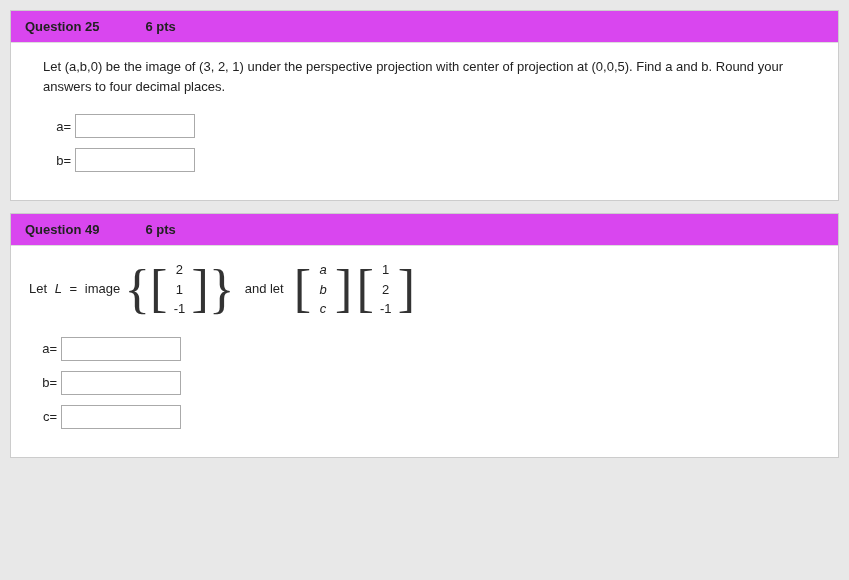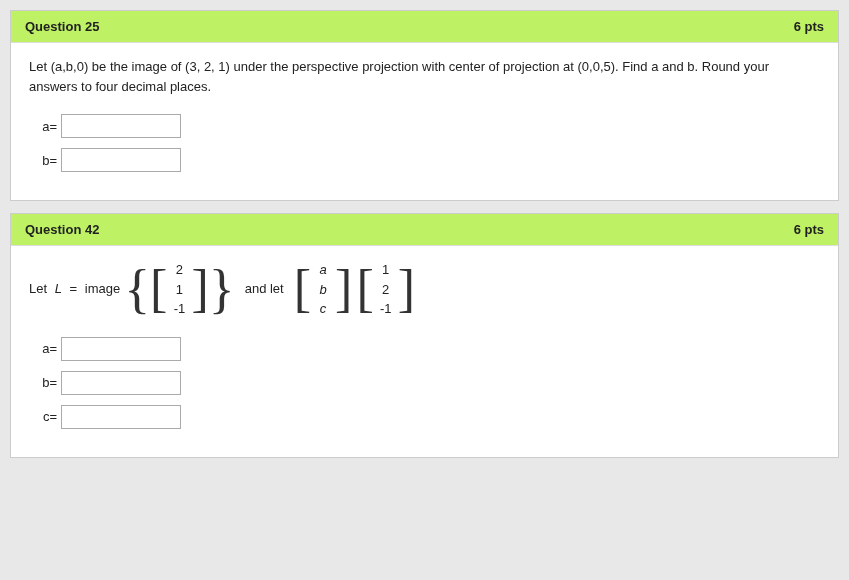--- a/index.html
+++ b/index.html
@@ -11,31 +11,30 @@
       color: #222;
     }
     .question-card {
       background: #fff;
       border: 1px solid #ccc;
       margin-bottom: 12px;
       padding: 0;
     }
     .question-header {
       display: flex;
-      justify-content: space-between;
       align-items: center;
       padding: 8px 14px;
-      background: #bef264;
+      background: #d946ef;
       border-bottom: 1px solid #ddd;
       font-weight: bold;
       font-size: 13px;
       gap: 46px;
     }
     .question-body {
-      padding: 14px 18px 18px 18px;
+      padding: 14px 18px 18px 32px;
     }
     .question-text {
       margin-bottom: 18px;
       line-height: 1.5;
       font-size: 13px;
     }
     .field-row {
       display: flex;
       align-items: center;
       margin-bottom: 10px;
@@ -127,21 +126,21 @@
 
     <div class="field-row">
       <span class="field-label">b=</span>
       <input class="answer-input" type="text" style="">
     </div>
   </div>
 </div>
 
 <div class="question-card">
   <div class="question-header">
-    <span>Question 42</span>
+    <span>Question 49</span>
     <span>6 pts</span>
   </div>
   <div class="q26-body">
     <div class="q26-problem-row">
 
       <span>Let&nbsp;</span>
       <span class="italic">L</span>
       <span>&nbsp;=&nbsp;</span>
       <span>image</span>
 

